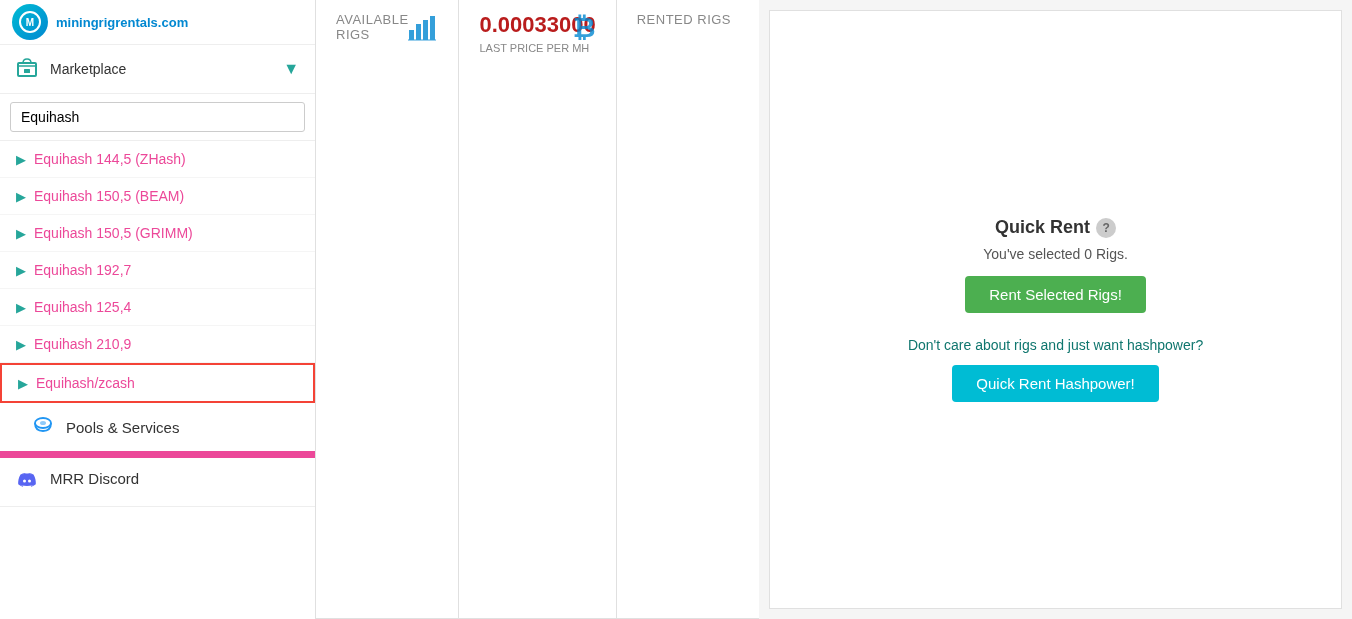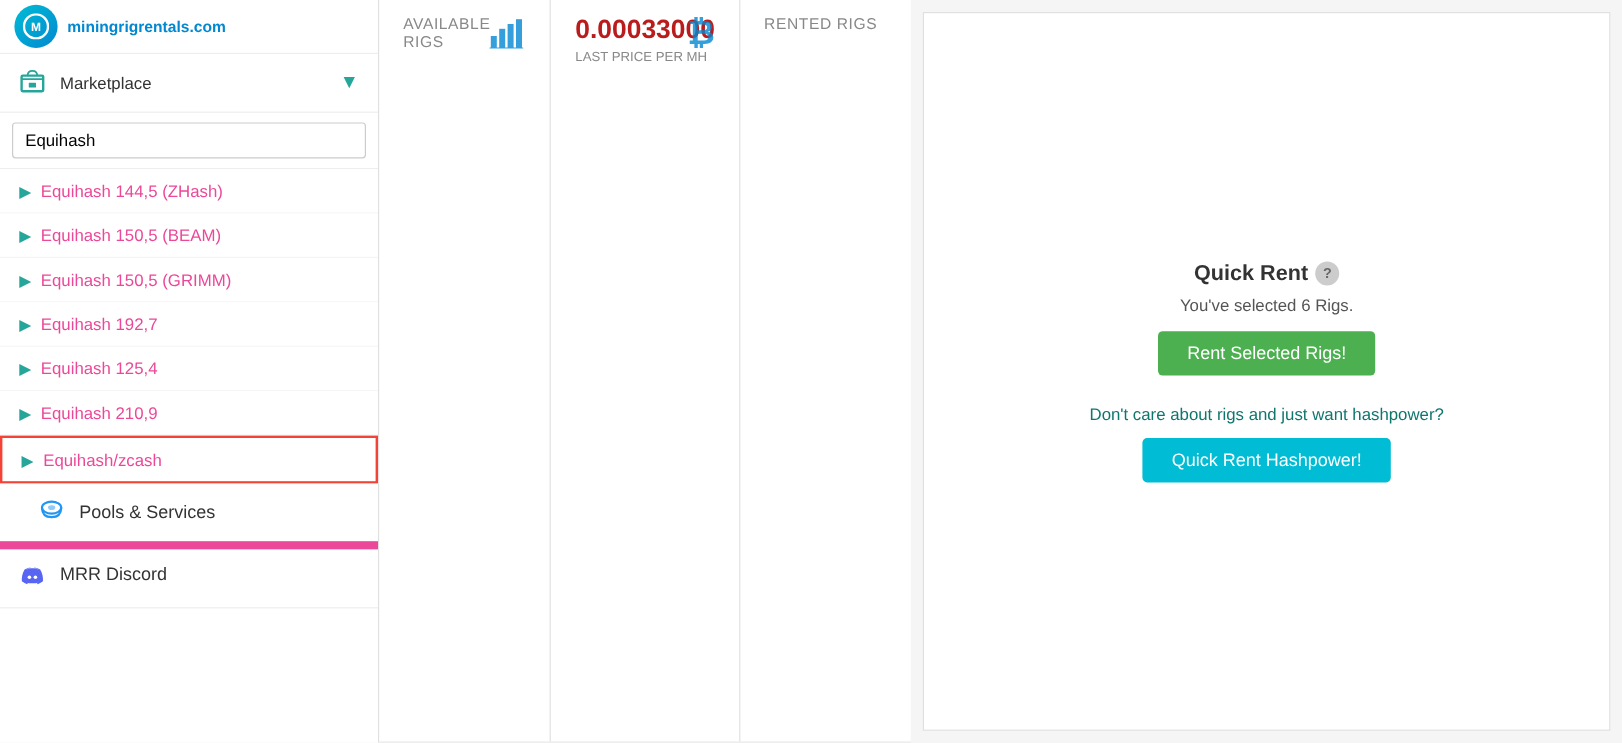--- a/index.html
+++ b/index.html
@@ -417,19 +417,19 @@
       <div class="stat-label">RENTED RIGS</div>
     </div>
 
   </div>
 
   <div class="quick-rent-section">
     <div class="quick-rent-header">
       <span class="quick-rent-title">Quick Rent</span>
       <div class="help-icon">?</div>
     </div>
-    <div class="selected-rigs-text">You've selected 6 Rigs.</div>
+    <div class="selected-rigs-text">You've selected 0 Rigs.</div>
     <button class="btn-rent-selected">Rent Selected Rigs!</button>
     <div class="hashpower-text">Don't care about rigs and just want hashpower?</div>
     <button class="btn-quick-hashpower">Quick Rent Hashpower!</button>
   </div>
 
 </div>
 
 </body></html>

